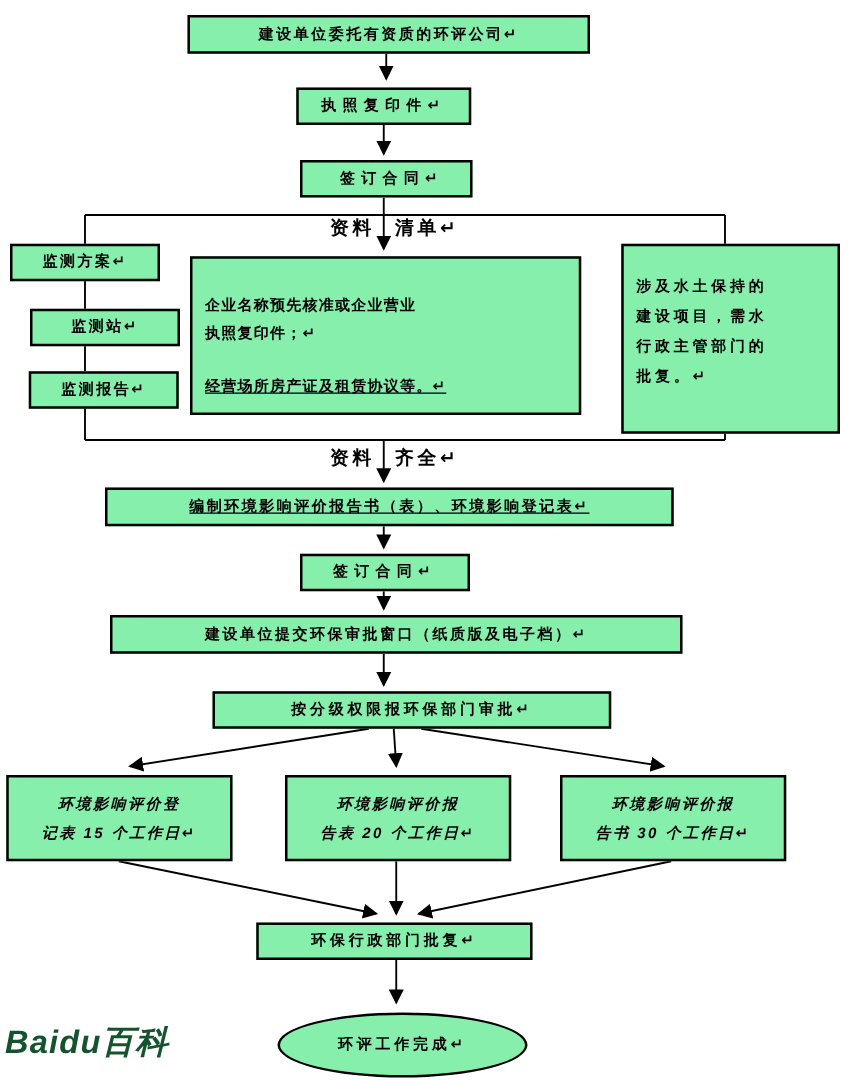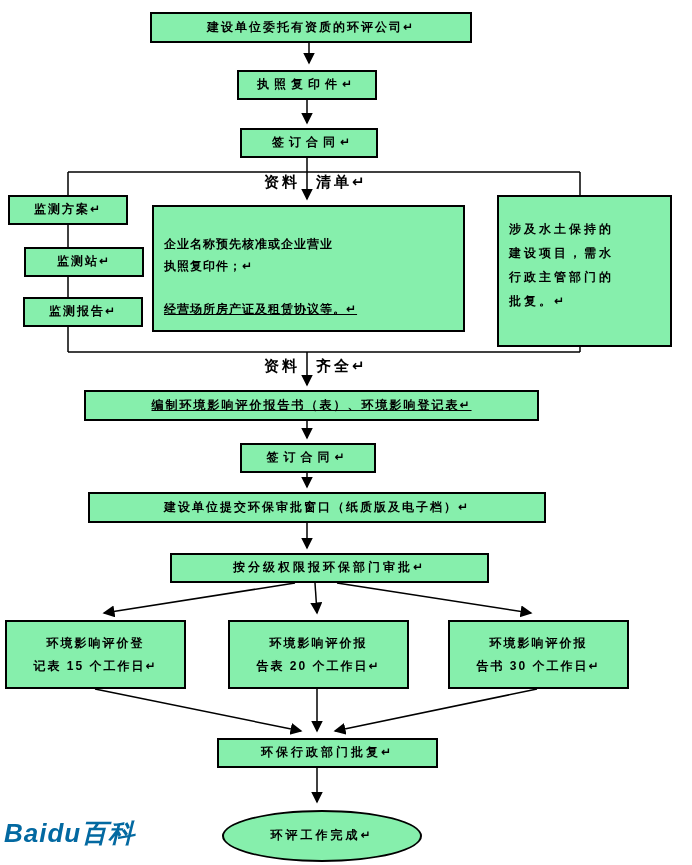--- a/index.html
+++ b/index.html
@@ -25,39 +25,39 @@
     text-align: center;
     font-size: 12px;
     line-height: 1.3;
     letter-spacing: 2px;
     white-space: pre-line;
     padding: 2px 4px;
   }
   .box.blk { display: block; text-align: left; }
   .sp3 { letter-spacing: 3px; }
   .sp4 { letter-spacing: 5px; }
-  .lh19 { line-height: 1.9; }
+  .lh19 { line-height: 1.9; font-style: italic; }
   .materials { padding: 5px 10px; line-height: 1.82; letter-spacing: 1px; }
   .watersoil { padding: 20px 10px; line-height: 2; }
   .underline { text-decoration: underline; }
   .ellipse { border-radius: 50%; }
   .lbl {
     position: absolute;
     font-size: 15px;
     letter-spacing: 3px;
     white-space: nowrap;
   }
   .lbl.right { text-align: right; }
   .watermark {
     position: absolute;
     left: 4px;
     top: 816px;
     font-size: 26px;
     letter-spacing: 1px;
-    color: #0369a1;
+    color: #14532d;
     font-weight: 700;
     font-style: italic;
   }
 </style>
 </head>
 <body>
 
 <div id="stage">
 
   <svg class="connectors" width="692" height="865">
@@ -122,19 +122,19 @@
 
   <div class="box sp3" style="left:170px; top:553px; width:319px; height:30px;">按分级权限报环保部门审批↵</div>
 
   <div class="box lh19" style="left:5px; top:620px; width:181px; height:69px;">环境影响评价登
 记表 15 个工作日↵</div>
   <div class="box lh19" style="left:228px; top:620px; width:181px; height:69px;">环境影响评价报
 告表 20 个工作日↵</div>
   <div class="box lh19" style="left:448px; top:620px; width:181px; height:69px;">环境影响评价报
 告书 30 个工作日↵</div>
 
-  <div class="box sp3" style="left:205px; top:738px; width:221px; height:30px;margin-left:12px;">环保行政部门批复↵</div>
+  <div class="box sp3" style="left:205px; top:738px; width:221px; height:30px;">环保行政部门批复↵</div>
 
   <div class="box ellipse sp3" style="left:222px; top:810px; width:200px; height:52px;">环评工作完成↵</div>
 
   <div class="watermark">Baidu百科</div>
 
 </div>
 
 </body></html>

